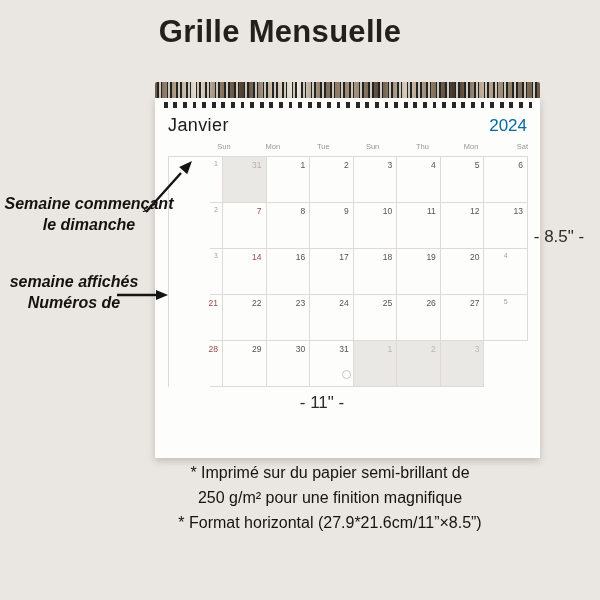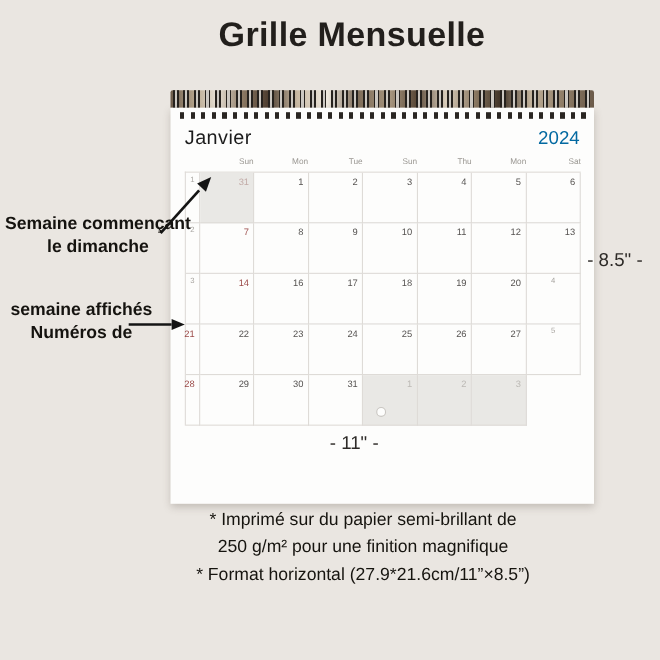--- a/index.html
+++ b/index.html
@@ -4,21 +4,21 @@
 <style>
   html,body{margin:0;padding:0;}
   body{
     width:600px;height:600px;position:relative;overflow:hidden;
     background:#EAE6E1;
     font-family:"Liberation Sans","DejaVu Sans",sans-serif;
     -webkit-font-smoothing:antialiased;
   }
   .title{
     position:absolute;top:14px;left:0;width:560px;text-align:center;
-    font-size:31px;font-weight:600;color:#221F1C;letter-spacing:.3px;margin:0;padding-left:40px;
+    font-size:31px;font-weight:600;color:#221F1C;letter-spacing:.3px;margin:0;
   }
   
   .photo-strip{
     position:absolute;left:155px;top:82px;width:385px;height:16px;
     border-radius:2px 2px 0 0;
     background:linear-gradient(90deg,#6b5a49 0%,#b9a88f 6%,#e8e2d7 11%,#8d7a64 17%,
       #4e3e30 23%,#c9baa4 30%,#efe9df 37%,#7e6c58 44%,#a6957e 52%,#5a4938 58%,
       #d9cdbb 65%,#8a7862 72%,#3f3226 78%,#c2b29b 85%,#93816a 92%,#6b5a49 100%);
   }
   .coils{
@@ -50,21 +50,21 @@
   .month-row .year{font-size:17px;font-weight:500;color:#0369a1;}
   .day-headers{
     position:absolute;top:44px;left:26px;width:347px;height:12px;
     display:grid;grid-template-columns:repeat(7,1fr);
     font-size:7.5px;color:#9A9792;text-align:right;
   }
   .grid{
     position:absolute;top:58px;left:13px;width:360px;
     display:grid;grid-template-columns:13px repeat(7,1fr);grid-auto-rows:46px;
     border-top:1px solid #DEDBD7;border-left:1px solid #DEDBD7;
-    box-sizing:border-box;background:#FDFDFC;
+    box-sizing:border-box;background:#FDFDFC;padding-left:41px;
   }
   .wnum{
     border-right:1px solid #DEDBD7;border-bottom:1px solid #DEDBD7;
     font-size:7px;color:#A8A5A1;padding-top:3px;text-align:center;box-sizing:border-box;
   }
   .cell{
     border-right:1px solid #DEDBD7;border-bottom:1px solid #DEDBD7;
     box-sizing:border-box;position:relative;
     font-size:8.5px;color:#555250;
   }
@@ -72,21 +72,21 @@
   .cell.sun{color:#9B4A48;}
   .cell.out{background:#E9E8E5;color:#BCB9B5;}
   .cell.out.sun{color:#C2ABA7;}
   .hole{
     position:absolute;left:187px;top:272px;width:9px;height:9px;border-radius:50%;
     border:1.5px solid #C9C6C2;background:#FDFDFC;box-sizing:border-box;
   }
   
   .ann{
     position:absolute;font-size:16px;font-weight:700;color:#15130F;
-    line-height:21px;text-align:center;z-index:5;
+    line-height:21px;text-align:center;z-index:5;font-style:italic;
   }
   .ann div{white-space:nowrap;}
   .ann1{top:193px;left:0;width:178px;}
   .ann2{top:271px;left:0;width:148px;}
   .arrows{position:absolute;left:0;top:0;z-index:4;pointer-events:none;}
   
   .dim{position:absolute;font-size:17px;color:#2E2B28;text-align:center;}
   .dim-h{left:522px;top:227px;width:74px;}
   .dim-w{left:252px;top:393px;width:140px;}
   

